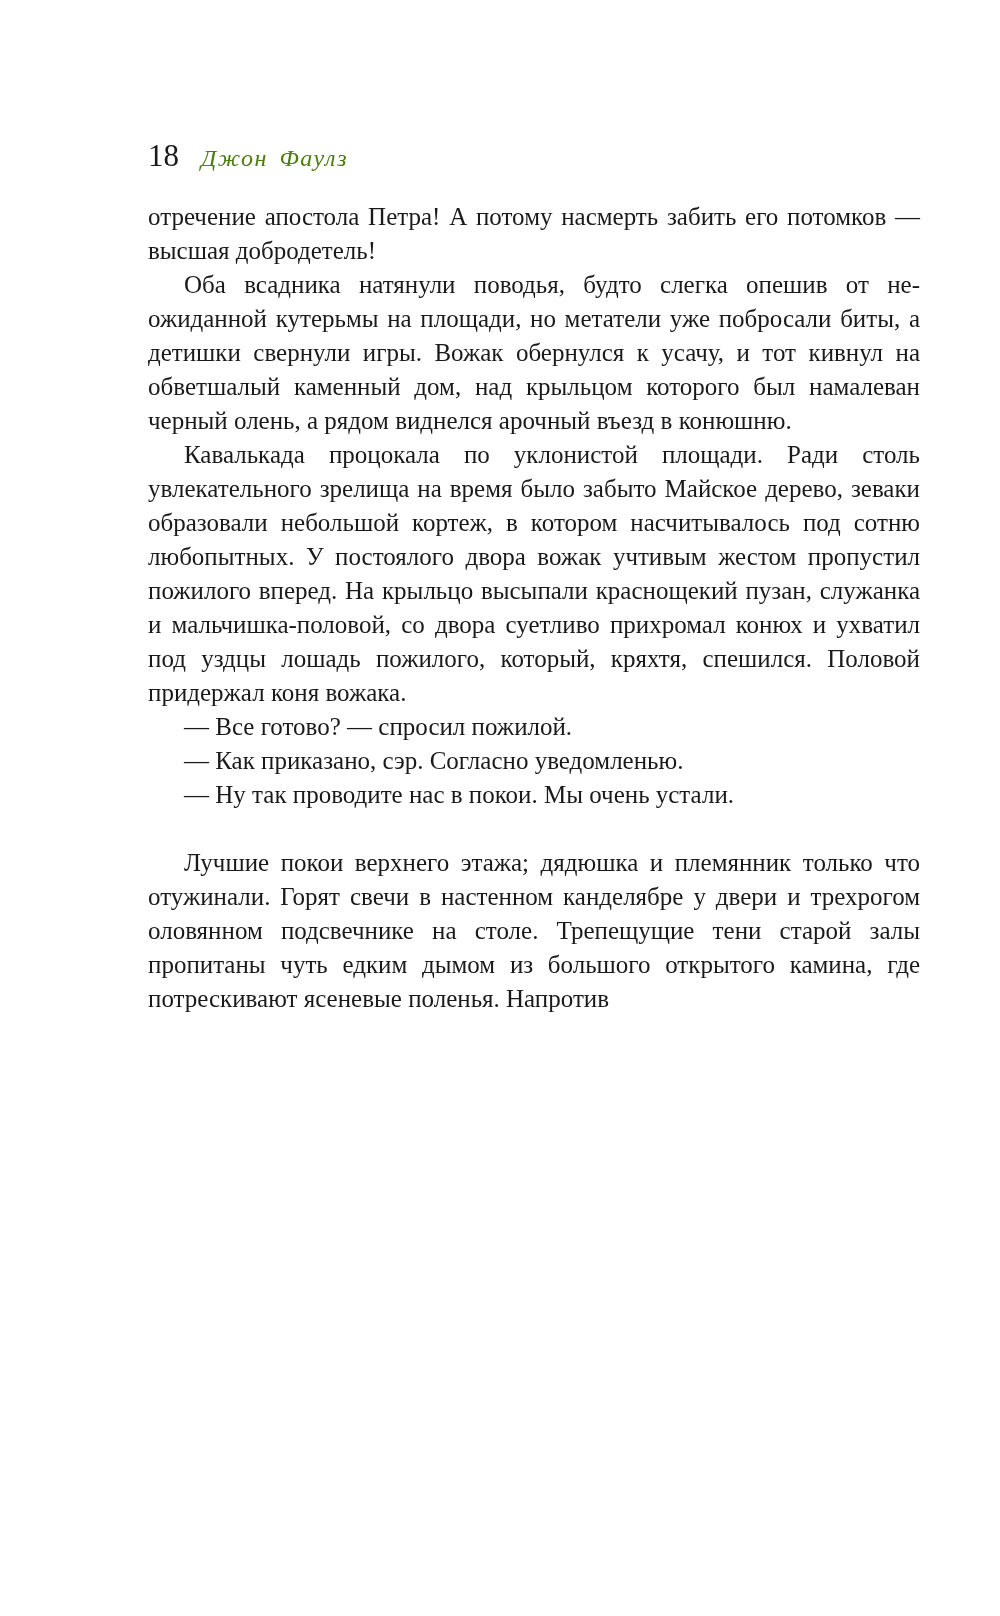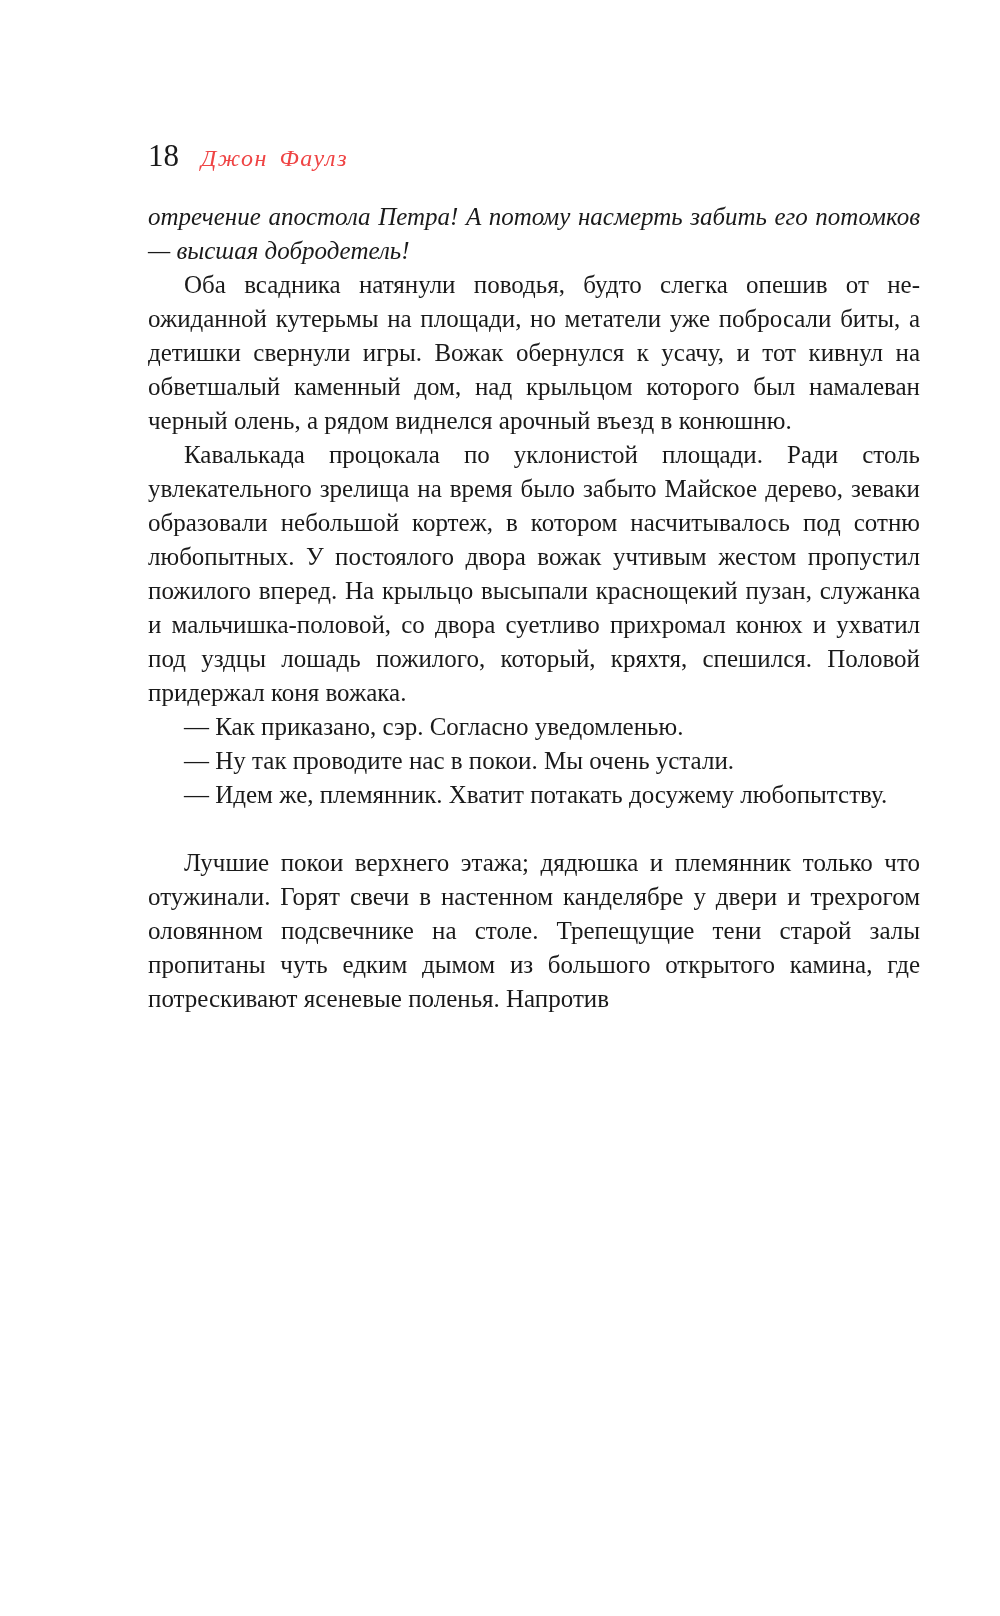--- a/index.html
+++ b/index.html
@@ -28,57 +28,56 @@
     font-size: 31px;
     font-weight: normal;
     color: #1a1a1a;
   }
   .author {
     font-style: italic;
     font-size: 24px;
     margin-left: 22px;
     letter-spacing: 1.5px;
     word-spacing: 4px;
-    color: #ef4444;
+    color: #4d7c0f;
   }
   .text-block {
     position: absolute;
     left: 148px;
     top: 192px;
     width: 772px;
     font-size: 25px;
     line-height: 34px;
     text-align: justify;
     hyphens: manual;
   }
   .para {
     margin: 0;
     text-indent: 36px;
   }
   .para.no-indent {
     text-indent: 0;
-    font-style: italic;
   }
   .para.section-start {
     margin-top: 34px;
   }
 </style>
 </head>
 <body>
 
 <div class="page">
 
   <header class="running-head">
     <span class="page-num">18</span>
     <span class="author">Джон Фаулз</span>
   </header>
 
   <main class="text-block">
     <p class="para no-indent">отречение апостола Петра! А потому насмерть забить его потом­ков — высшая добродетель!</p>
     <p class="para">Оба всадника натянули поводья, будто слегка опешив от не­ожиданной кутерьмы на площади, но метатели уже побросали биты, а детишки свернули игры. Вожак обернулся к усачу, и тот кивнул на обветшалый каменный дом, над крыльцом кото­рого был намалеван черный олень, а рядом виднелся арочный въезд в конюшню.</p>
     <p class="para">Кавалькада процокала по уклонистой площади. Ради столь увлекательного зрелища на время было забыто Майское дере­во, зеваки образовали небольшой кортеж, в котором насчиты­валось под сотню любопытных. У постоялого двора вожак учти­вым жестом пропустил пожилого вперед. На крыльцо высыпали краснощекий пузан, служанка и мальчишка-половой, со двора суетливо прихромал конюх и ухватил под уздцы лошадь пожи­лого, который, кряхтя, спешился. Половой придержал коня во­жака.</p>
+    <p class="para">— Все готово? — спросил пожилой.</p>
     <p class="para">— Как приказано, сэр. Согласно уведомленью.</p>
     <p class="para">— Ну так проводите нас в покои. Мы очень устали.</p>
-    <p class="para">— Идем же, племянник. Хватит потакать досужему любо­пытству.</p>
     <p class="para section-start">Лучшие покои верхнего этажа; дядюшка и племянник толь­ко что отужинали. Горят свечи в настенном канделябре у двери и трехрогом оловянном подсвечнике на столе. Трепещущие те­ни старой залы пропитаны чуть едким дымом из большого от­крытого камина, где потрескивают ясеневые поленья. Напротив</p>
   </main>
 
 </div>
 
 </body></html>

